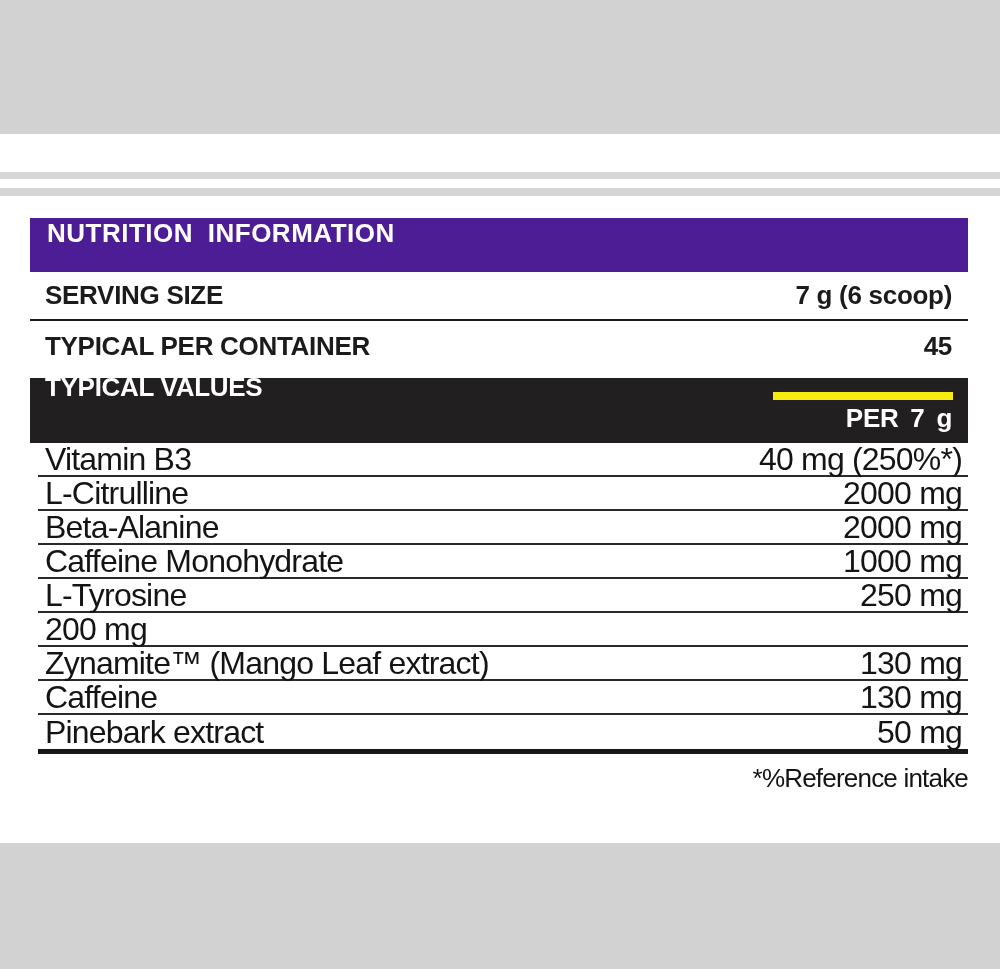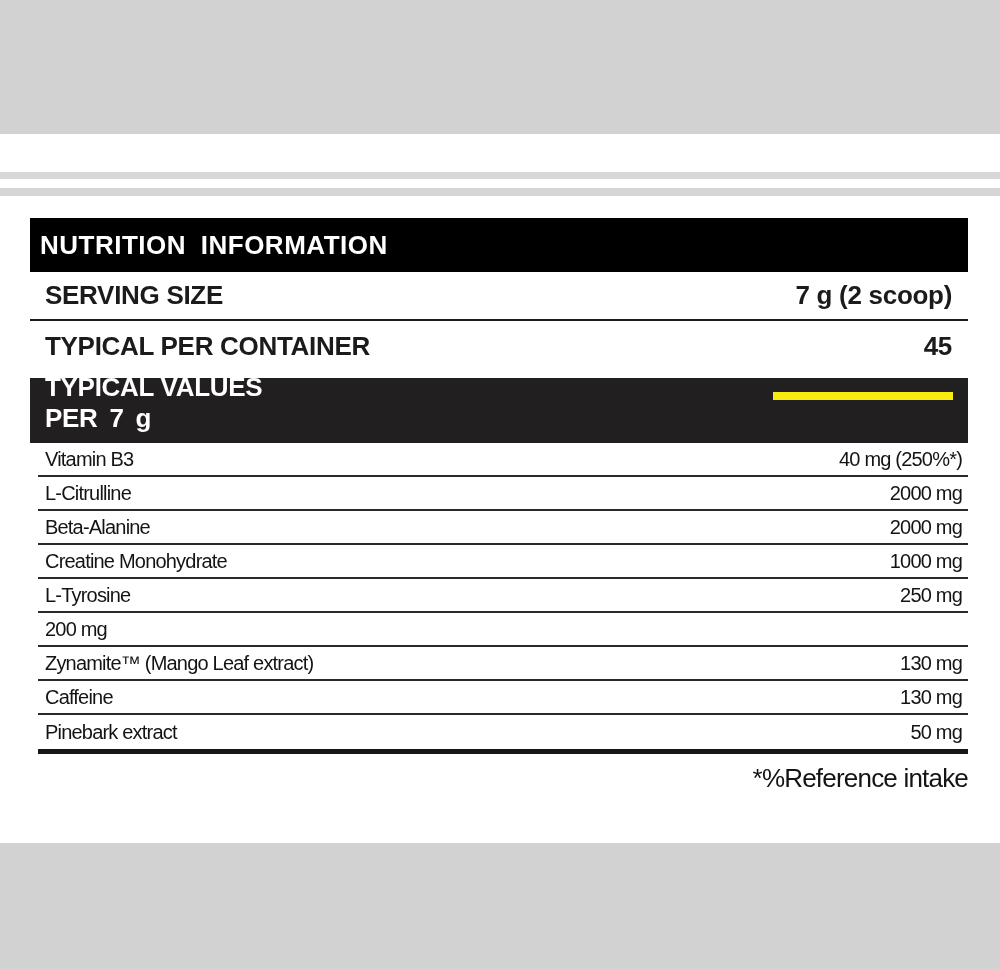--- a/index.html
+++ b/index.html
@@ -24,25 +24,25 @@
   .panel {
     position: absolute;
     left: 30px;
     top: 218px;
     width: 938px;
     color: #1b1b1b;
   }
 
   .hdr-main {
     height: 54px;
-    background: #000000;
+    background: #4c1d95;
     color: #ffffff;
     display: flex;
-    align-items: center;
-    padding-left: 10px;
+    align-items: flex-start;
+    padding-left: 17px;
     box-sizing: border-box;
     font-size: 26px;
     font-weight: 700;
     letter-spacing: 0.5px;
     word-spacing: 7px;
   }
 
   .serv-row {
     height: 49px;
     display: flex;
@@ -76,32 +76,32 @@
     position: absolute;
     left: 0; right: 0; bottom: 9px;
     display: flex;
     justify-content: space-between;
     padding: 0 16px 0 15px;
     font-size: 26px;
     font-weight: 700;
     letter-spacing: -0.3px;
     flex-direction: column;
   }
-  .hdr-table-right { word-spacing: 5px; }
+  .hdr-table-right { word-spacing: 5px; text-align: right; }
 
   .ing-table { margin-left: 8px; width: 930px; border-bottom: 5px solid #171717; }
   .ing-row {
     height: 34px;
     display: flex;
     align-items: center;
     justify-content: space-between;
     padding: 0 6px 0 7px;
     box-sizing: border-box;
     border-bottom: 2px solid #2a2a2a;
-    font-size: 20px;
+    font-size: 32px;
     font-weight: 400;
     letter-spacing: -0.8px;
     color: #141414;
   }
   .ing-row.sep-strong { border-bottom-width: 3px; }
   .ing-row:last-child { border-bottom: none; gap: 20px; }
 
   .footnote {
     padding: 9px 0 0 15px;
     font-size: 26px;
@@ -119,21 +119,21 @@
 <div class="band band-bottom"></div>
 
 <div class="panel">
 
   <div class="hdr-main">
     <span>NUTRITION INFORMATION</span>
   </div>
 
   <div class="serv-row underlined">
     <span>SERVING SIZE</span>
-    <span>7 g (2 scoop)</span>
+    <span>7 g (6 scoop)</span>
   </div>
 
   <div class="serv-row second">
     <span>TYPICAL PER CONTAINER</span>
     <span>45</span>
   </div>
 
   <div class="hdr-table">
     <div class="accent-bar"></div>
     <div class="hdr-table-textrow">
@@ -149,21 +149,21 @@
     </div>
     <div class="ing-row">
       <span>L-Citrulline</span>
       <span>2000 mg</span>
     </div>
     <div class="ing-row">
       <span>Beta-Alanine</span>
       <span>2000 mg</span>
     </div>
     <div class="ing-row">
-      <span>Creatine Monohydrate</span>
+      <span>Caffeine Monohydrate</span>
       <span>1000 mg</span>
     </div>
     <div class="ing-row">
       <span>L-Tyrosine</span>
       <span>250 mg</span>
     </div>
     <div class="ing-row">
       <span>200 mg</span>
     </div>
     <div class="ing-row">

